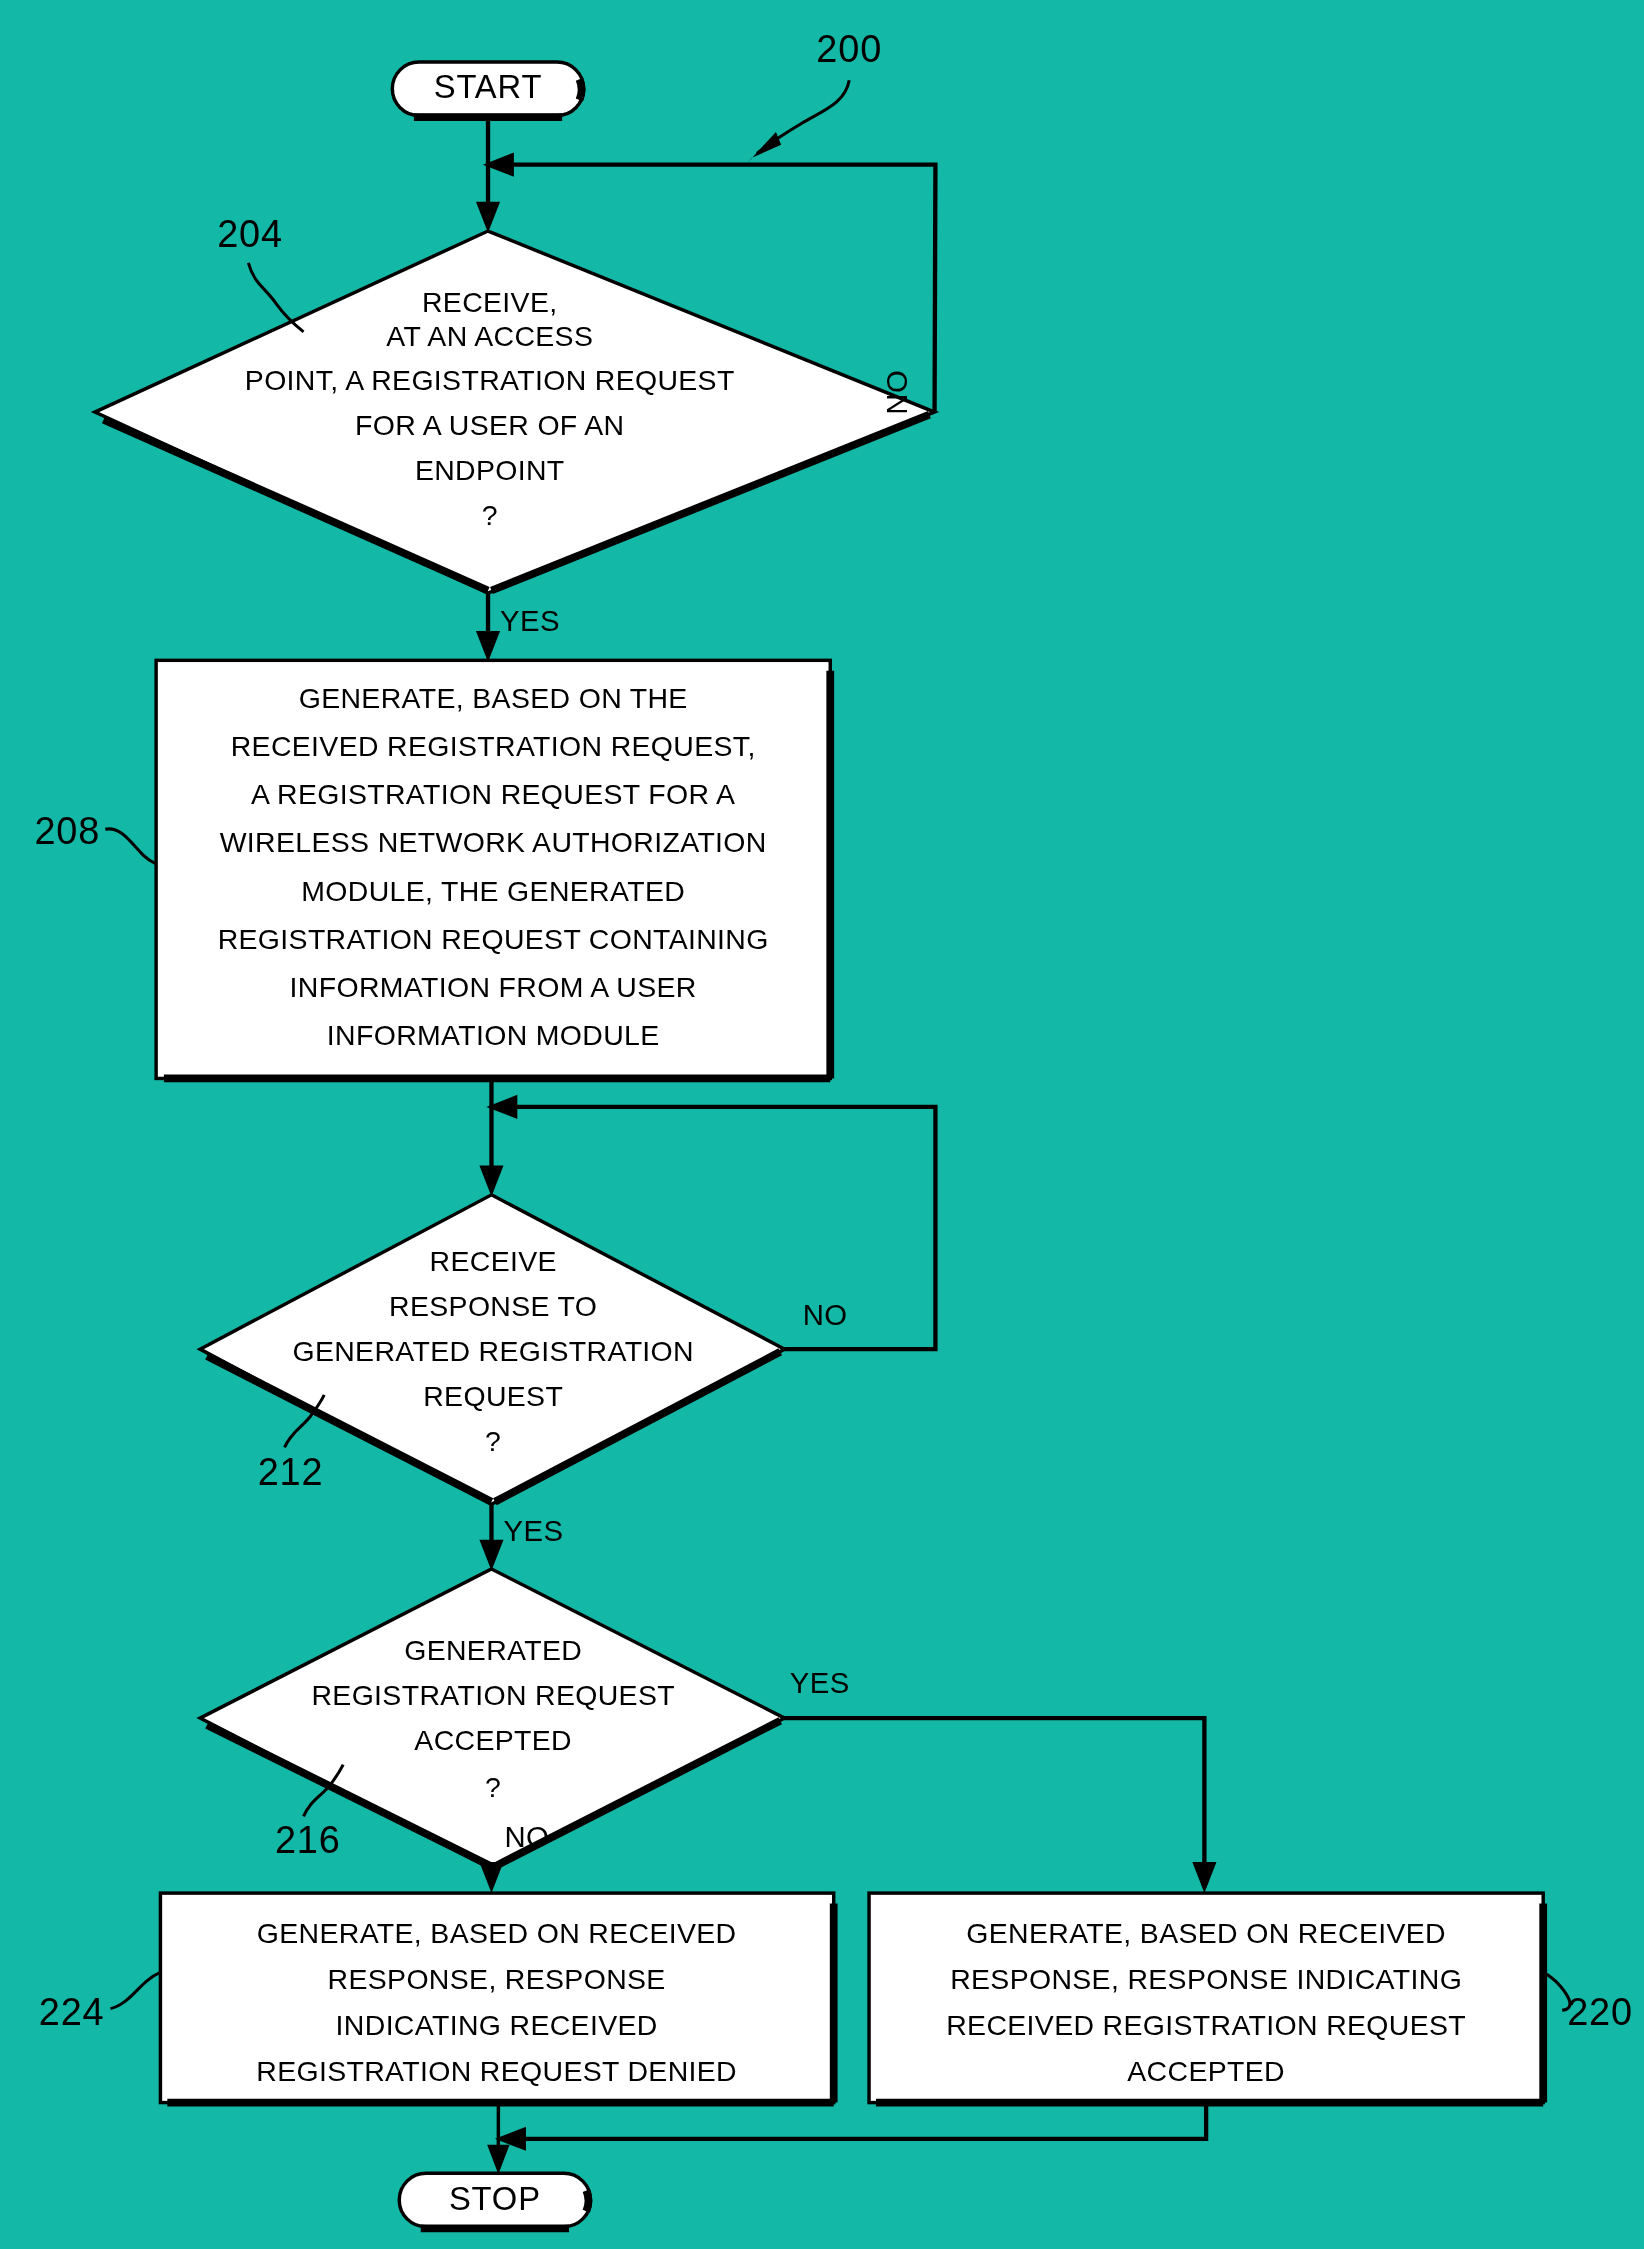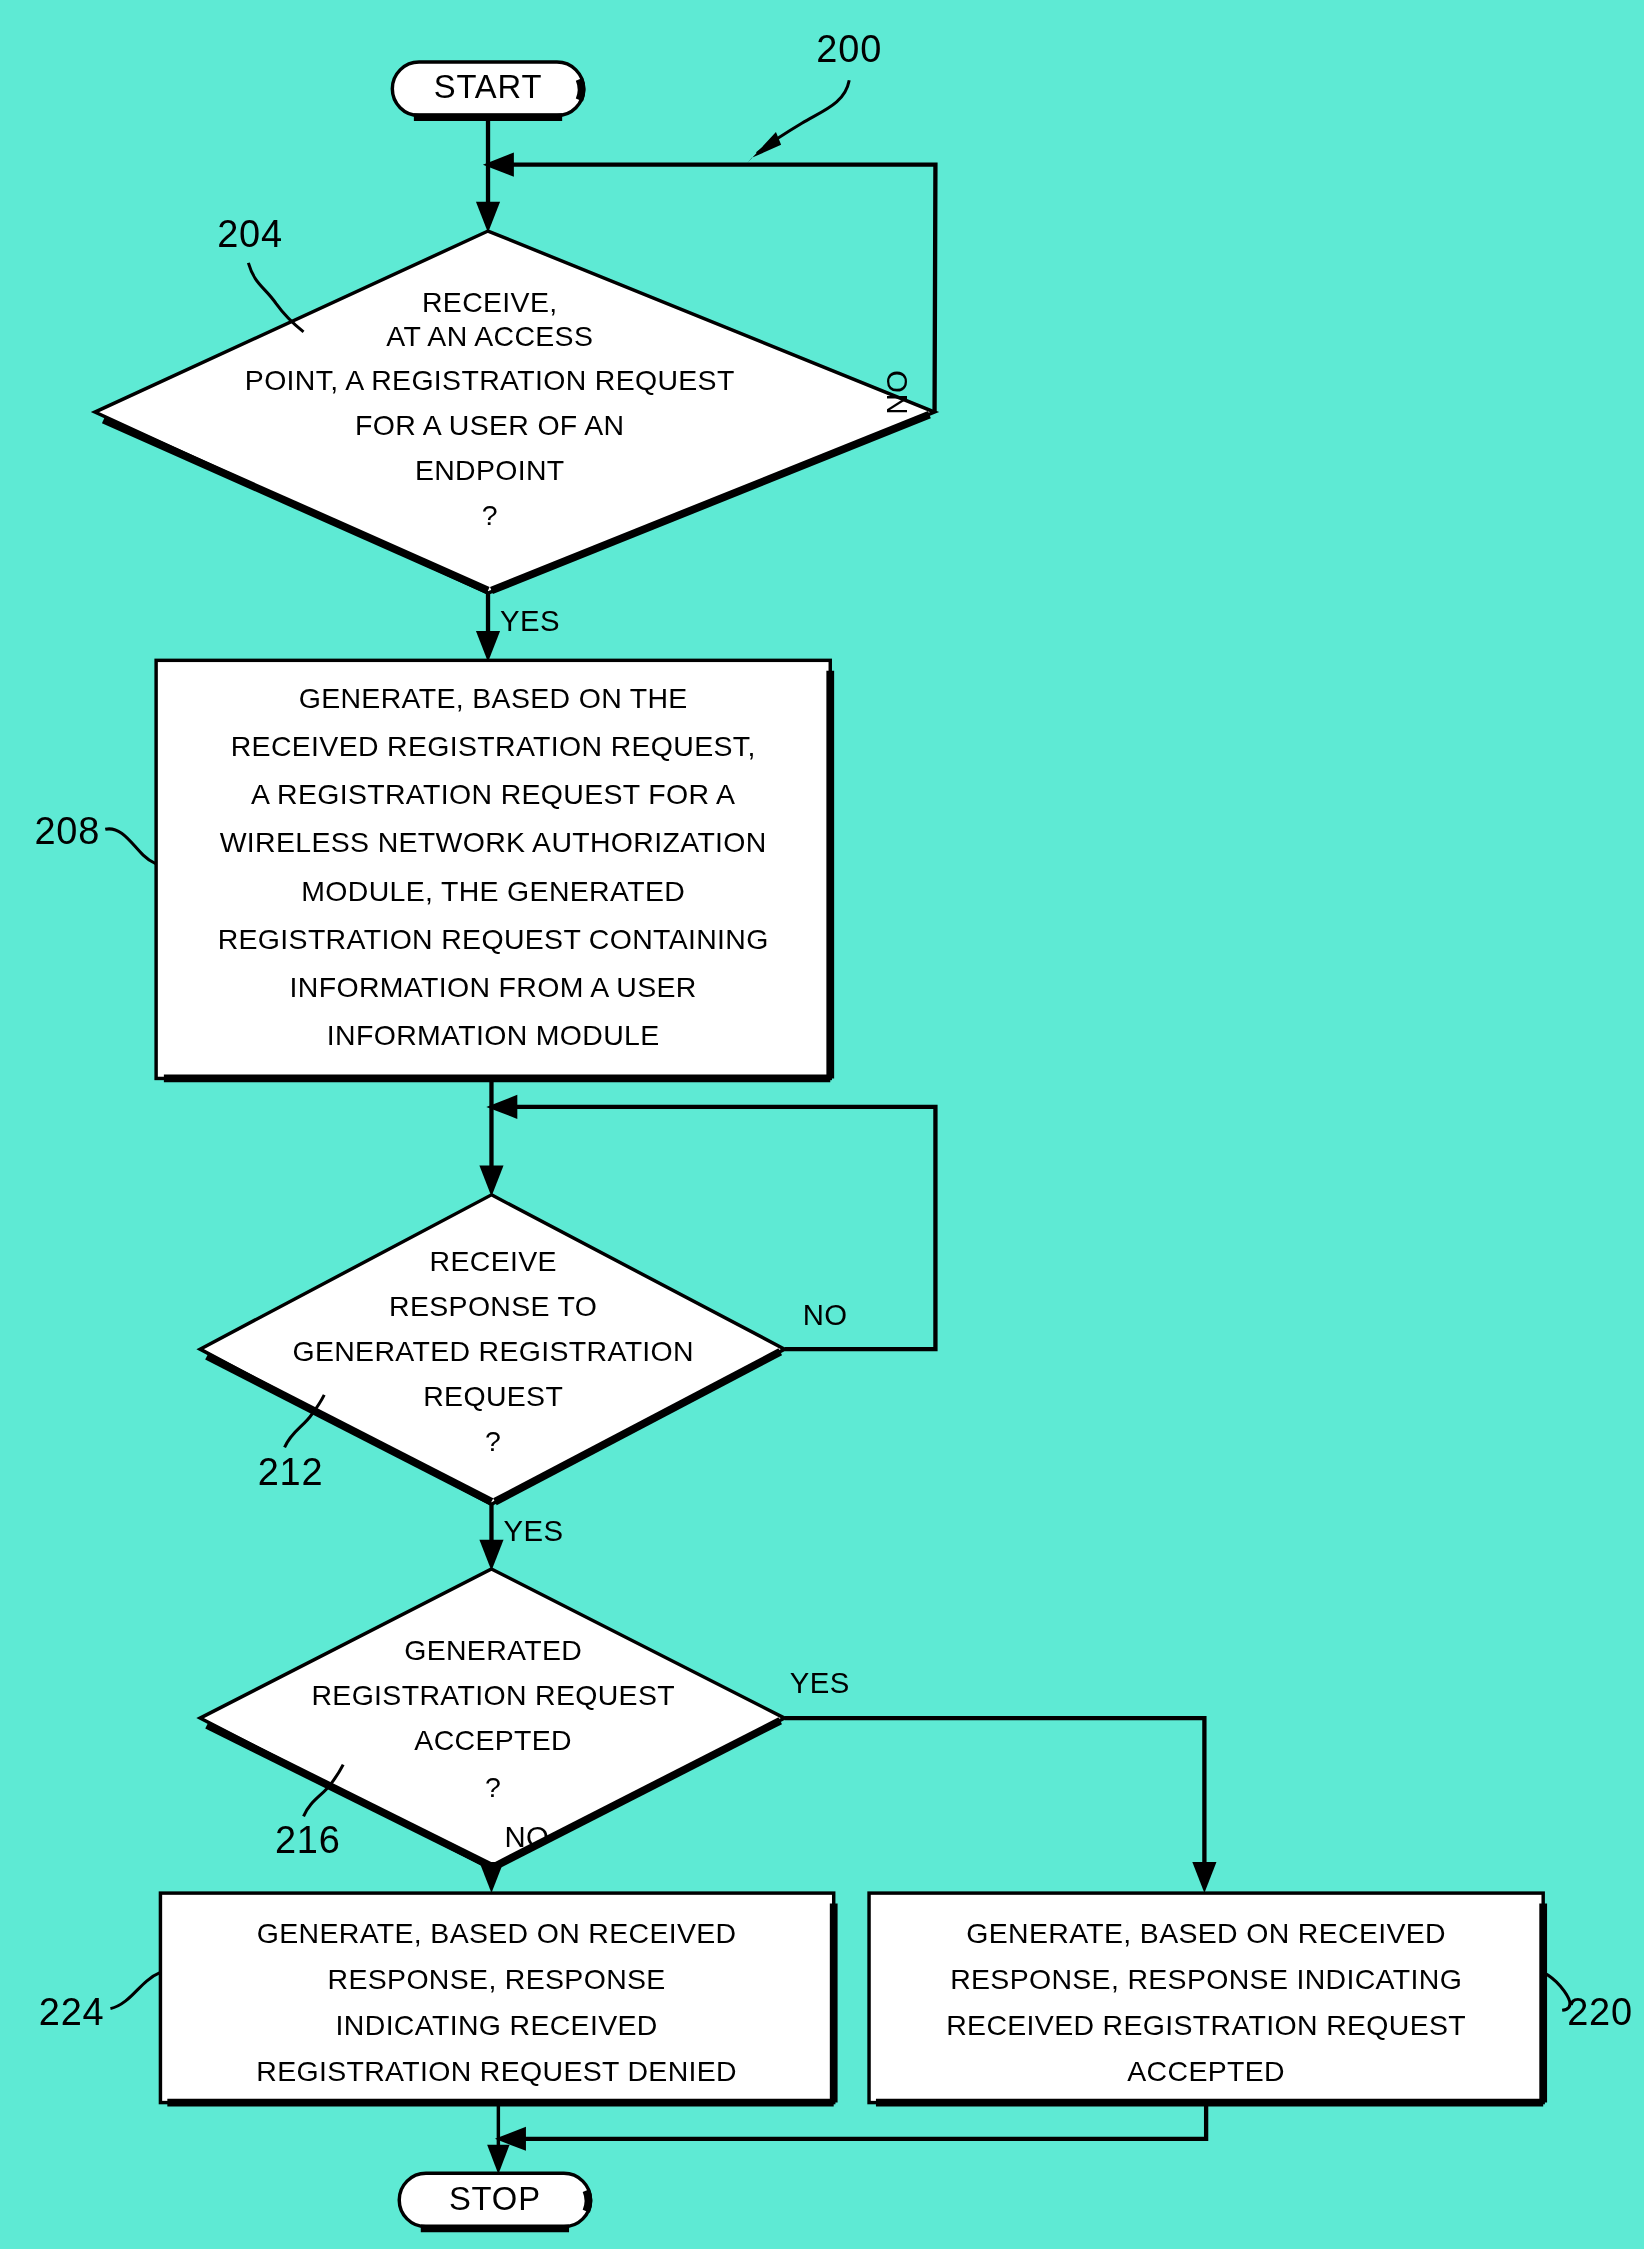--- a/index.html
+++ b/index.html
@@ -10,21 +10,21 @@
   body {
     width: 1645px;
     height: 2250px;
     overflow: hidden;
     font-family: "Liberation Sans", sans-serif;
   }
   #figure-root {
     position: relative;
     width: 1645px;
     height: 2250px;
-    background: #5eead4;
+    background: #14b8a6;
   }
   svg#flowchart {
     display: block;
     width: 1645px;
     height: 2250px;
   }
   .shape-stroke {
     fill: #ffffff;
     stroke: #000000;
     stroke-width: 4;

